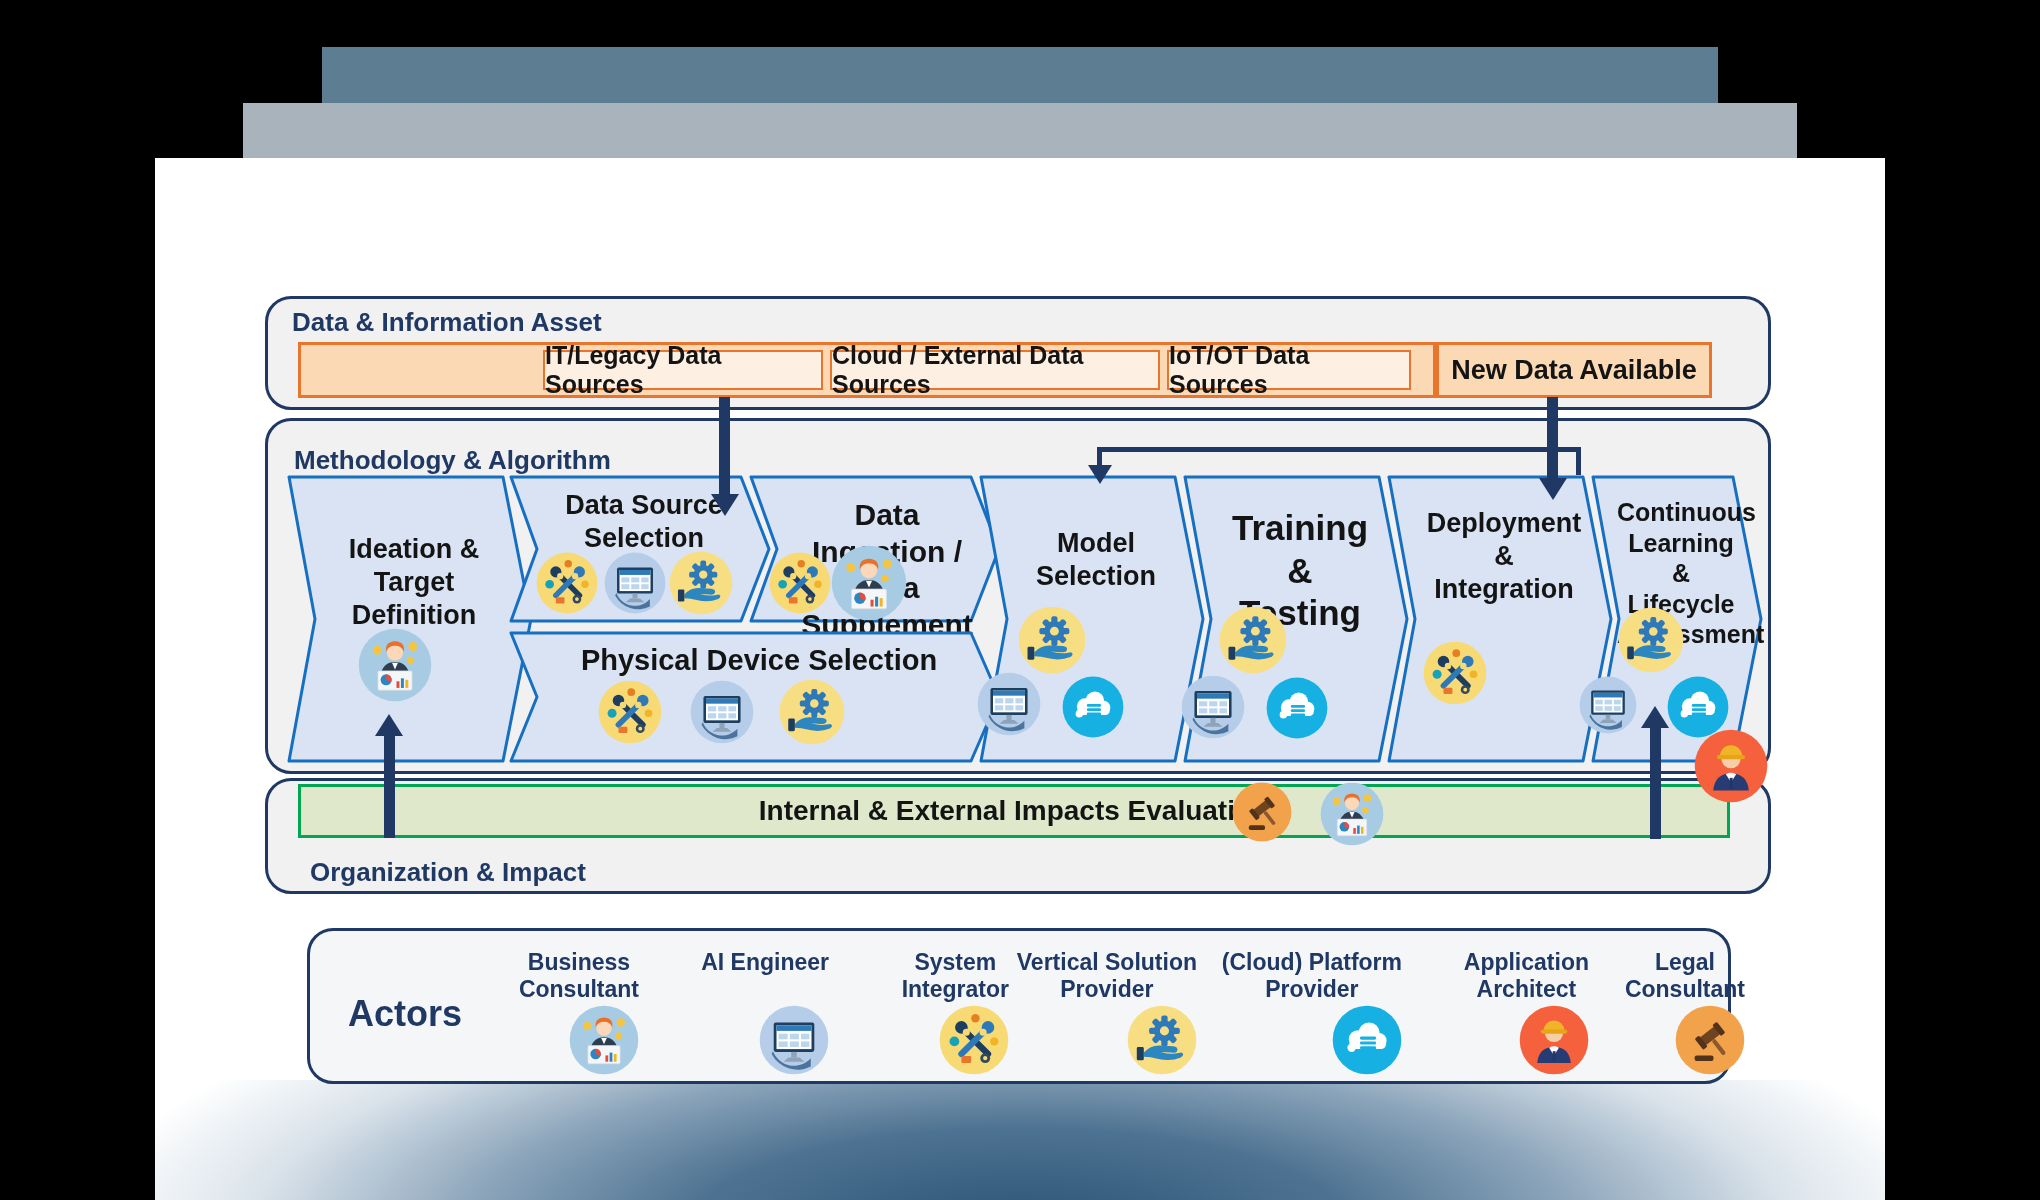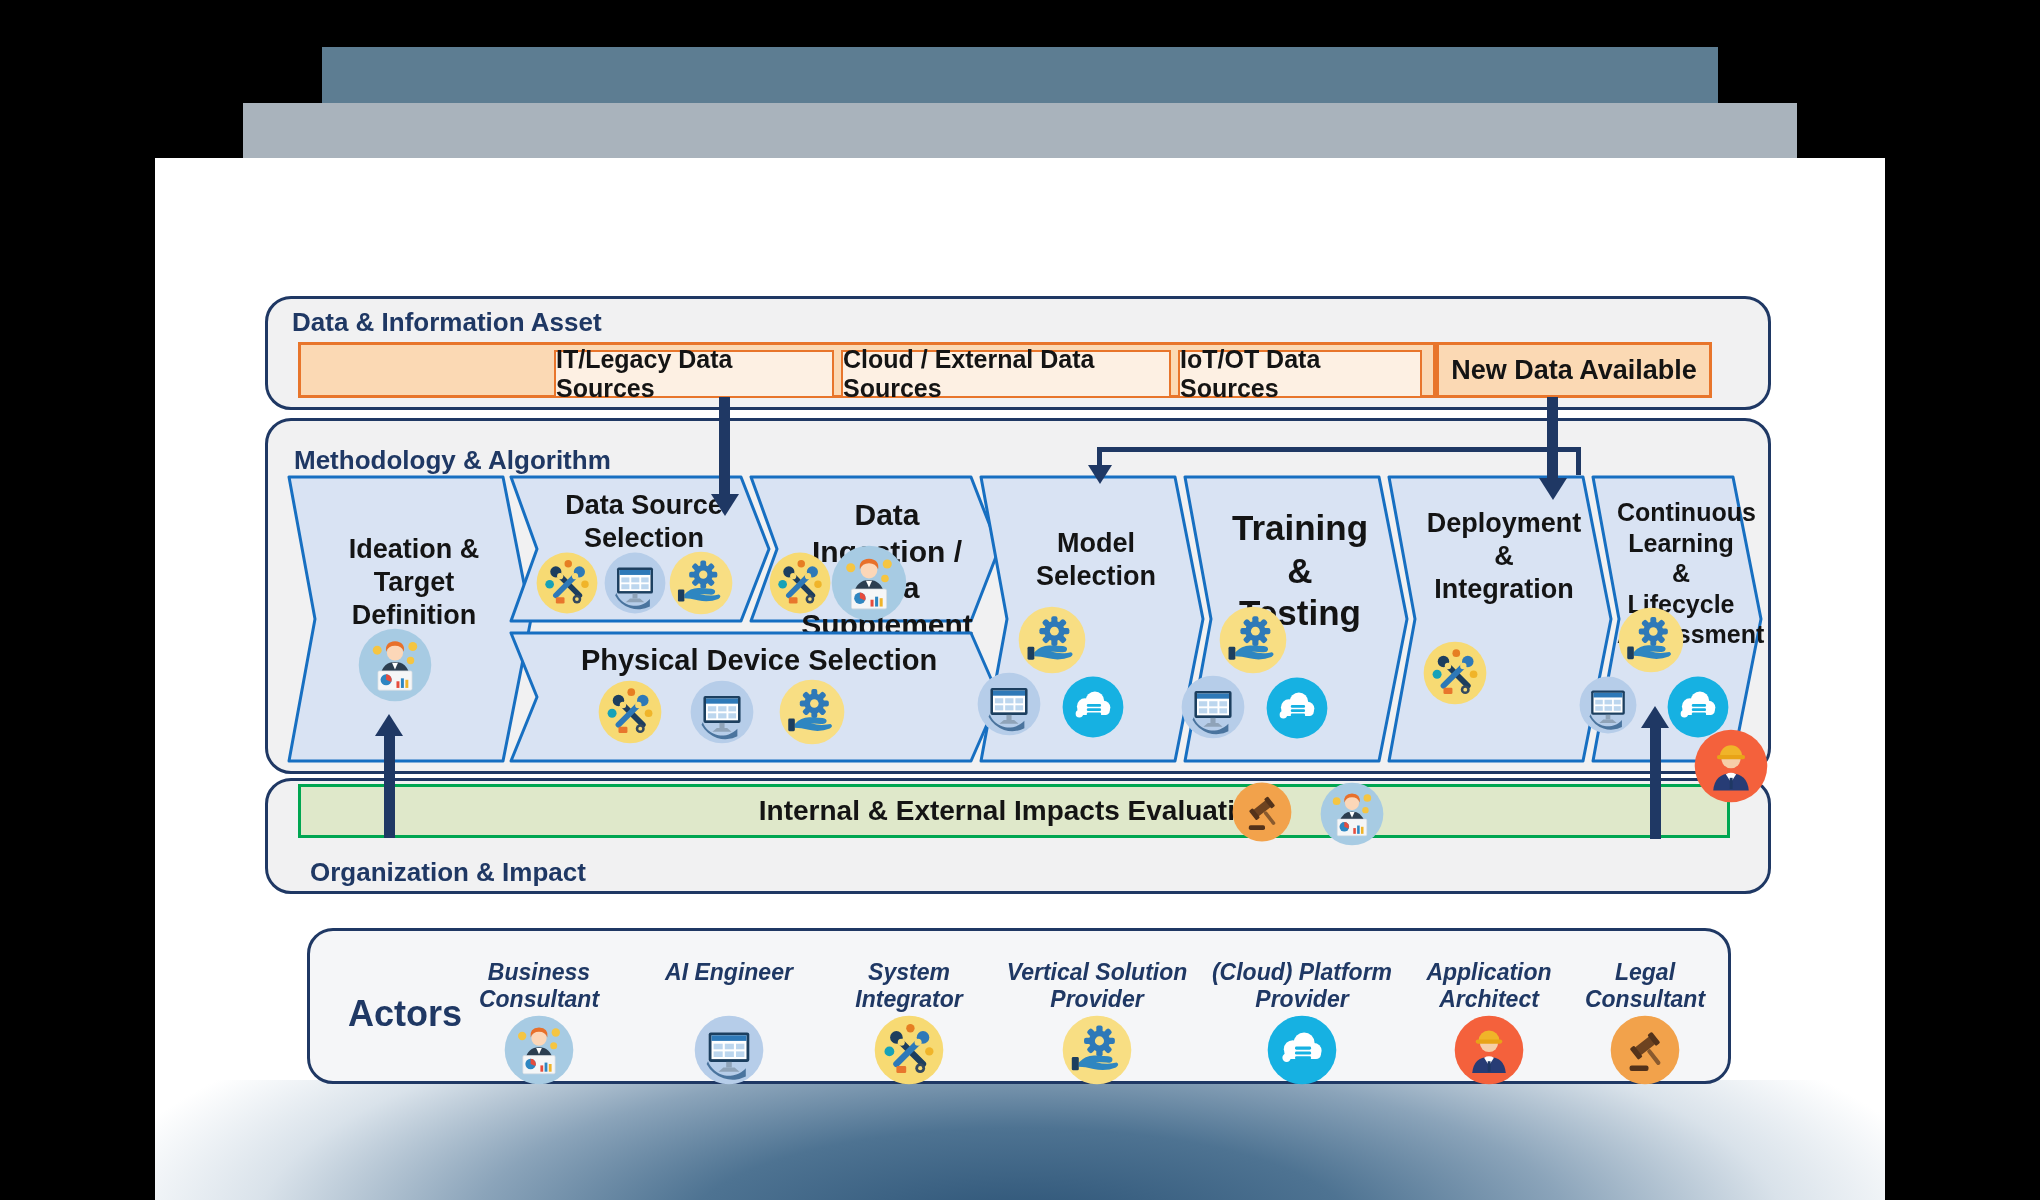--- a/index.html
+++ b/index.html
@@ -12,23 +12,23 @@
   .bottom-gradient{position:absolute;left:155px;top:1080px;width:1730px;height:120px;
     background:radial-gradient(ellipse 980px 300px at 50% 125%, #2b5275 0%, #4e7392 34%, #8ba4ba 56%, #d9e2ea 78%, #ffffff 96%);}
   .panel{position:absolute;background:var(--panel-fill,#f1f1f2);border:3px solid var(--navy,#1f3864);
          border-radius:26px;box-sizing:border-box;}
   .panel-label{position:absolute;font-weight:bold;color:var(--navy,#1f3864);font-size:26px;}
   
   .orange-strip{position:absolute;left:298px;top:342px;width:1138px;height:56px;box-sizing:border-box;
     background:var(--orange-fill,#fbd9b4);border:3px solid var(--orange-border,#e8752b);}
   .ds-title{position:absolute;left:0;top:0;width:242px;height:50px;display:flex;align-items:center;
     justify-content:center;font-weight:bold;font-size:27px;color:var(--text-dark,#141414);}
-  .ds-box{position:absolute;top:5px;height:48px;box-sizing:border-box;background:var(--orange-fill-light,#fdf0e3);
+  .ds-box{position:absolute;top:5px;height:40px;box-sizing:border-box;background:var(--orange-fill-light,#fdf0e3);
     border:2px solid var(--orange-border,#e8752b);display:flex;align-items:center;justify-content:center;
-    font-weight:bold;font-size:25px;color:var(--text-dark,#141414);margin-left:11px;}
+    font-weight:bold;font-size:25px;color:var(--text-dark,#141414);}
   .new-data{position:absolute;left:1436px;top:342px;width:276px;height:56px;box-sizing:border-box;
     background:var(--orange-fill,#fbd9b4);border:3px solid var(--orange-border,#e8752b);display:flex;
     align-items:center;justify-content:center;font-weight:bold;font-size:27px;color:var(--text-dark,#141414);}
   
   .chev{position:absolute;}
   .chev svg.chev-bg{position:absolute;left:0;top:0;}
   .chev-label{position:absolute;left:30px;right:22px;text-align:center;font-weight:bold;
     color:var(--text-dark,#141414);white-space:pre-line;line-height:1.22;}
   
   .icon{position:absolute;}
@@ -42,21 +42,21 @@
   .head-down.small{border-left-width:12px;border-right-width:12px;border-top-width:19px;}
   
   .green-bar{position:absolute;left:298px;top:784px;width:1432px;height:54px;box-sizing:border-box;
     background:var(--green-fill,#dfe8ca);border:3px solid var(--green-border,#00a651);
     display:flex;align-items:center;justify-content:center;font-weight:bold;font-size:28px;
     color:var(--text-dark,#141414);}
   
   .actors-panel{position:absolute;left:307px;top:928px;width:1424px;height:156px;box-sizing:border-box;
     background:#f5f6f8;border:3.5px solid var(--navy,#1f3864);border-radius:26px;}
   .actors-title{position:absolute;left:38px;top:62px;font-weight:bold;font-size:36px;color:var(--navy,#1f3864);}
-  .actor{position:absolute;top:28px;width:200px;display:flex;flex-direction:column;align-items:center;font-style:italic;}
+  .actor{position:absolute;top:18px;width:200px;display:flex;flex-direction:column;align-items:flex-end;}
   .actor-name{height:56px;text-align:center;font-weight:bold;font-size:23px;line-height:1.18;
     color:var(--navy,#1f3864);white-space:pre-line;}
   .actor .icon{position:static;width:70px;height:70px;}
 </style>
 </head>
 <body>
 
 <div class="stage">
   <div class="bar bar-top"></div>
   <div class="bar bar-mid"></div>

